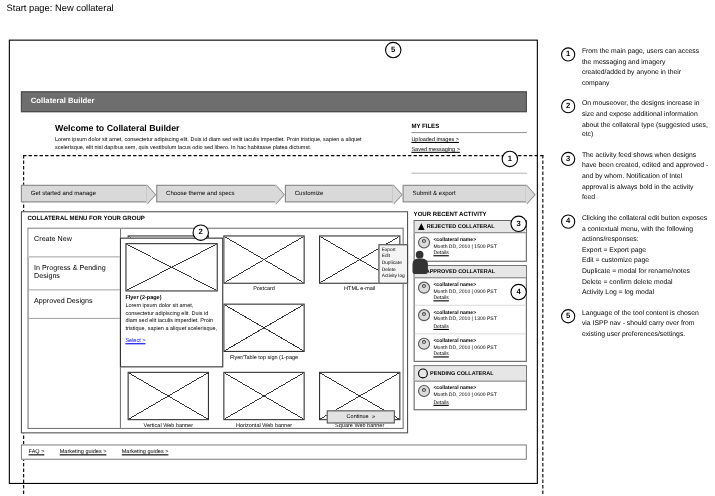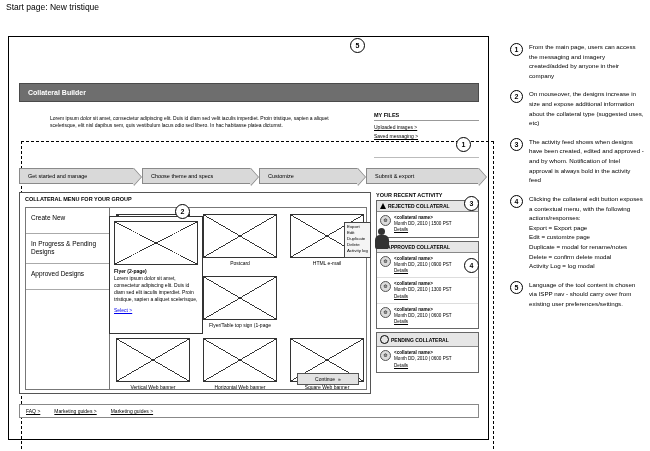--- a/index.html
+++ b/index.html
@@ -222,31 +222,32 @@
   .lg-num{
     width:13px;height:13px;border-radius:50%;border:1.5px solid #000;background:#fff;
     font-size:7px;font-weight:bold;display:flex;align-items:center;justify-content:center;
     flex:none;box-sizing:border-box;margin-top:1px;
   }
   .lg-txt{font-size:6.2px;line-height:1.55;}
 </style>
 </head>
 <body>
 
-<div class="page-title">Start page: New tristique</div>
+<div class="page-title">Start page: New collateral</div>
 
 <div class="wf-frame">
   <div class="wf-dash"></div>
 </div>
 
 <div class="builder-bar">
   <span>Collateral Builder</span>
 </div>
 
 <div class="welcome">
+  <h2>Welcome to Collateral Builder</h2>
   <p>Lorem ipsum dolor sit amet, consectetur adipiscing elit. Duis id diam sed velit iaculis imperdiet. Proin tristique, sapien a aliquet scelerisque, elit nisl dapibus sem, quis vestibulum lacus odio sed libero. In hac habitasse platea dictumst.</p>
 </div>
 
 <div class="myfiles">
   <div class="t">MY FILES</div>
   <a href="#">Uploaded images &gt;</a>
   <a href="#">Saved messaging &gt;</a>
 </div>
 
 <div class="steps">

